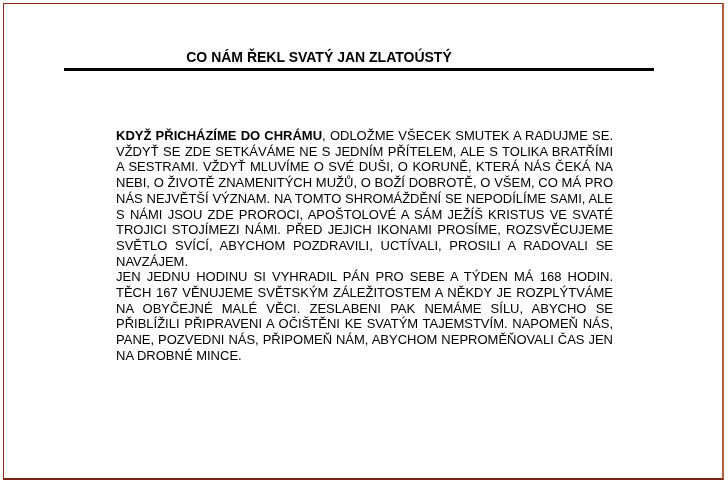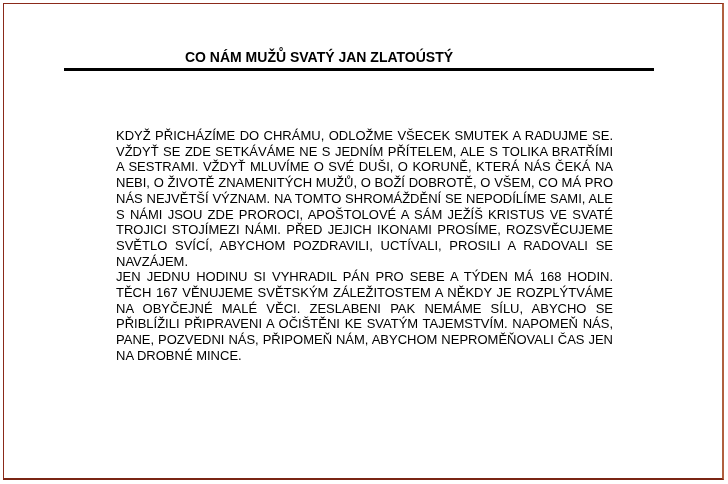--- a/index.html
+++ b/index.html
@@ -56,30 +56,30 @@
       width: 497px;
       font-size: 13px;
       line-height: 15.7px;
       text-align: justify;
       text-transform: uppercase;
     }
     .body-text p {
       margin: 0;
     }
     .body-text .lead {
-      font-weight: normal;
+      font-weight: bold;
     }
   </style>
 </head>
 <body>
 
 <div class="page-frame"></div>
 
 <div class="title">
-  <span>CO NÁM MUŽŮ SVATÝ JAN ZLATOÚSTÝ</span>
+  <span>CO NÁM ŘEKL SVATÝ JAN ZLATOÚSTÝ</span>
 </div>
 
 <div class="title-rule"></div>
 
 <div class="body-text">
   <p><span class="lead">KDYŽ PŘICHÁZÍME DO CHRÁMU</span><span>, ODLOŽME VŠECEK SMUTEK A RADUJME SE. VŽDYŤ SE ZDE SETKÁVÁME NE S JEDNÍM PŘÍTELEM, ALE S TOLIKA BRATŘÍMI A SESTRAMI. VŽDYŤ MLUVÍME O SVÉ DUŠI, O KORUNĚ, KTERÁ NÁS ČEKÁ NA NEBI, O ŽIVOTĚ ZNAMENITÝCH MUŽŮ, O BOŽÍ DOBROTĚ, O VŠEM, CO MÁ PRO NÁS NEJVĚTŠÍ VÝZNAM. NA TOMTO SHROMÁŽDĚNÍ SE NEPODÍLÍME SAMI, ALE S NÁMI JSOU ZDE PROROCI, APOŠTOLOVÉ A SÁM JEŽÍŠ KRISTUS VE SVATÉ TROJICI STOJÍMEZI NÁMI. PŘED JEJICH IKONAMI PROSÍME, ROZSVĚCUJEME SVĚTLO SVÍCÍ, ABYCHOM POZDRAVILI, UCTÍVALI, PROSILI A RADOVALI SE NAVZÁJEM.</span></p>
   <p><span>JEN JEDNU HODINU SI VYHRADIL PÁN PRO SEBE A TÝDEN MÁ 168 HODIN. TĚCH 167 VĚNUJEME SVĚTSKÝM ZÁLEŽITOSTEM A NĚKDY JE ROZPLÝTVÁME NA OBYČEJNÉ MALÉ VĚCI. ZESLABENI PAK NEMÁME SÍLU, ABYCHO SE PŘIBLÍŽILI PŘIPRAVENI A OČIŠTĚNI KE SVATÝM TAJEMSTVÍM. NAPOMEŇ NÁS, PANE, POZVEDNI NÁS, PŘIPOMEŇ NÁM, ABYCHOM NEPROMĚŇOVALI ČAS JEN NA DROBNÉ MINCE.</span></p>
 </div>
 
 </body></html>

